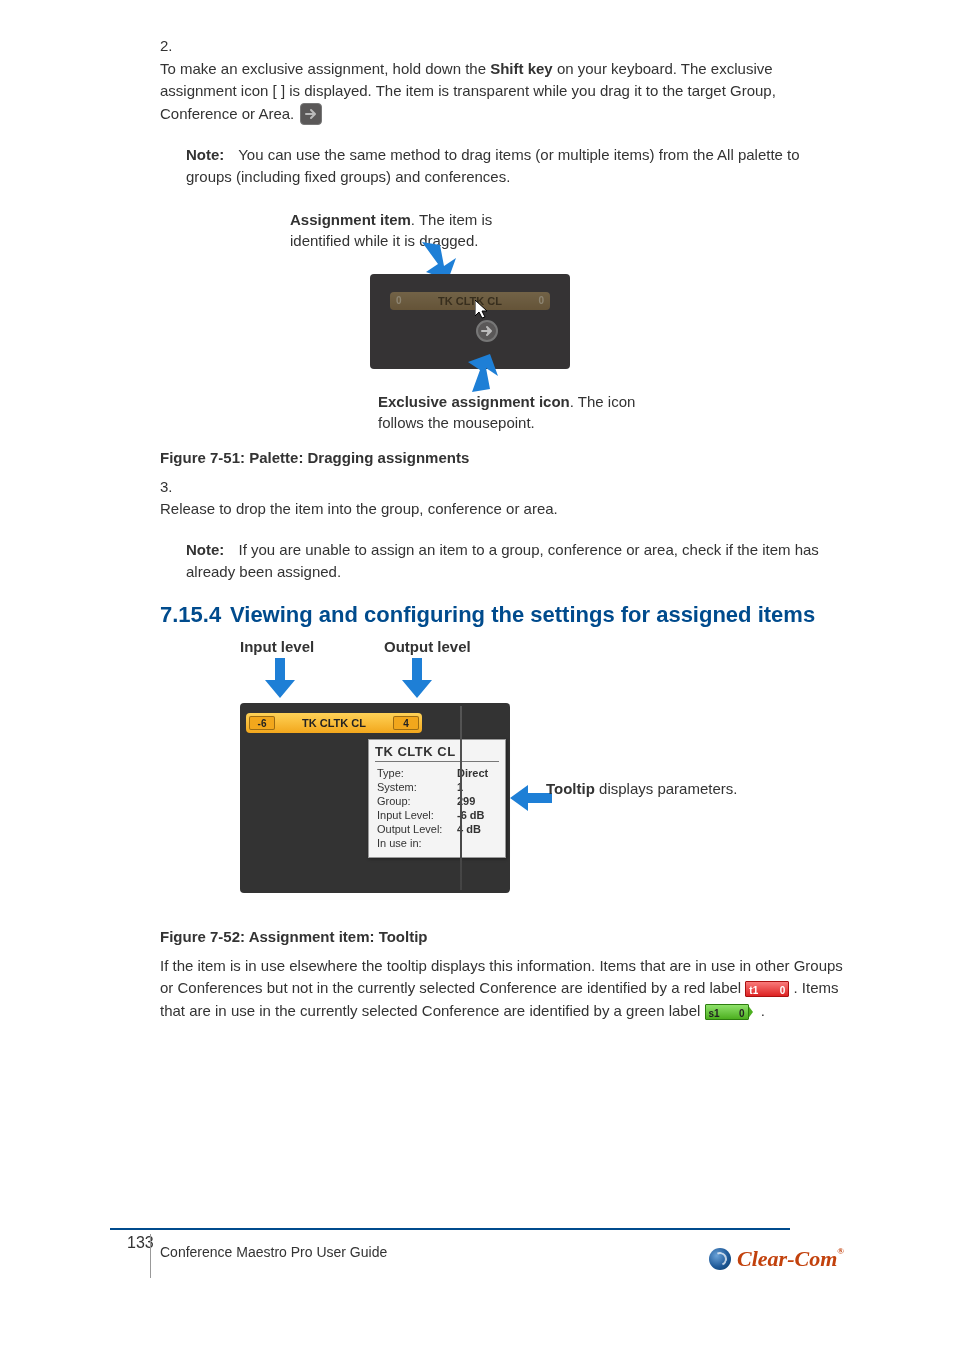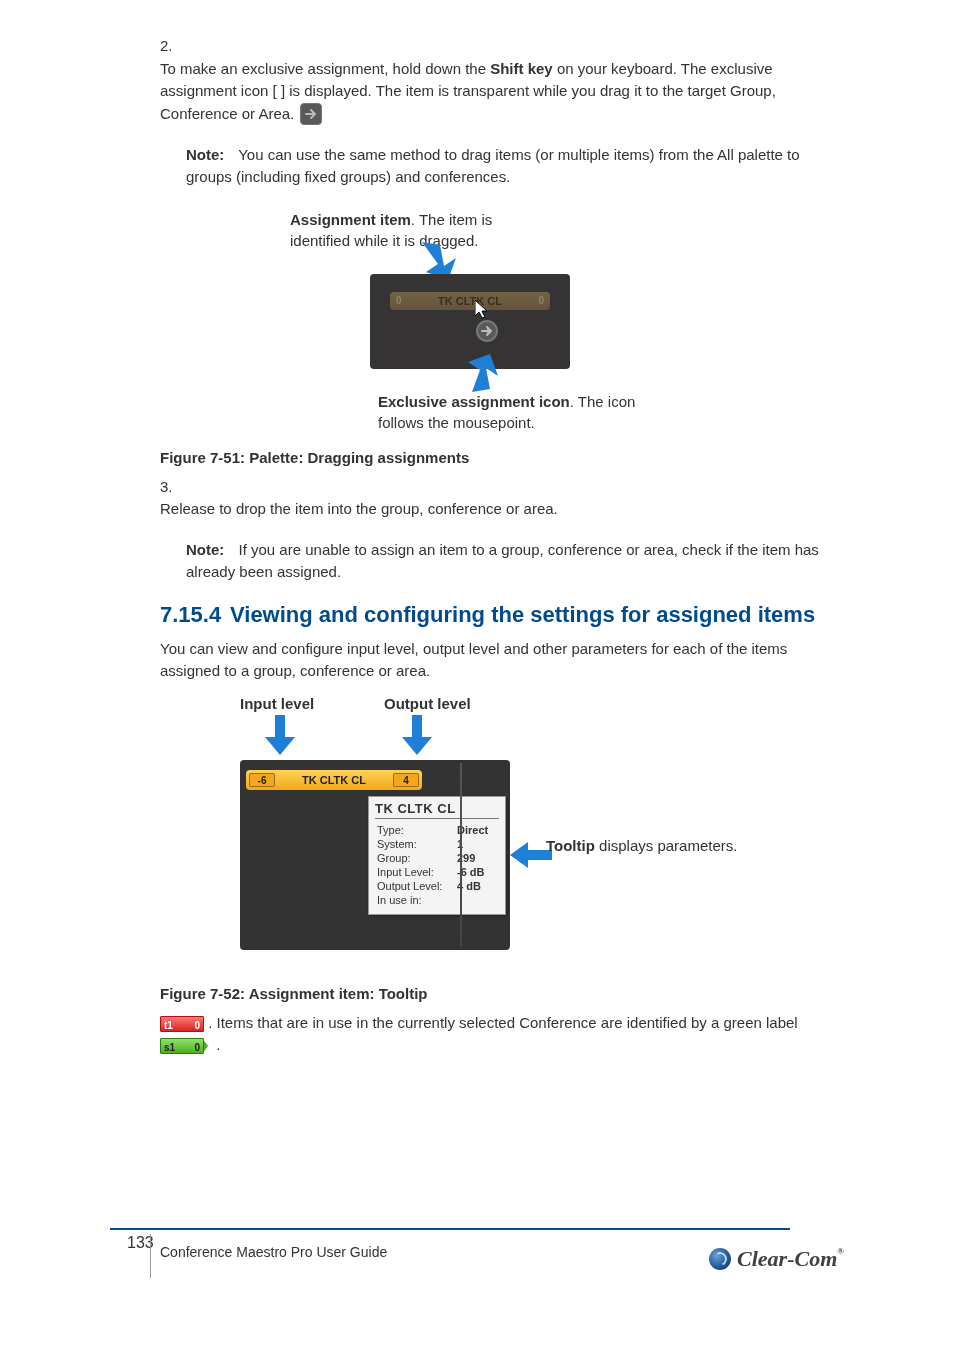--- a/index.html
+++ b/index.html
@@ -49,21 +49,21 @@
   .badge.red .b-l, .badge.red .b-r { color: #fff; }
   .badge.green { background: linear-gradient(#8fe26b,#4caf1f); border: 1px solid #2d7d0f; }
   .green-chevron { display: inline-block; vertical-align: middle; margin-left: -2px; }
   .footer-line { position: absolute; left: 110px; bottom: 120px; width: 680px; height: 2px; background: #004b8d; }
   .footer-div { position: absolute; left: 150px; bottom: 72px; width: 1px; height: 44px; background: #999; }
   .footer-p { position: absolute; left: 127px; bottom: 98px; font-size: 16px; }
   .footer-t { position: absolute; left: 160px; bottom: 90px; font-size: 14px; }
   .logo { position: absolute; right: 110px; bottom: 78px; display: flex; align-items: center; gap: 6px; }
   .logo .gl { width: 22px; height: 22px; border-radius: 50%; background: radial-gradient(circle at 35% 35%, #6aa2d8, #1f5a99 55%, #093862); position: relative; }
   .logo .gl::after { content:""; position:absolute; left:50%; top:50%; width:10px; height:10px; border:2px solid rgba(255,255,255,.7); border-left-color:transparent; border-bottom-color:transparent; border-radius:50%; transform:translate(-50%,-50%) rotate(20deg); }
-  .logo .nm { font-family: "Times New Roman", serif; font-style: italic; font-weight: bold; font-size: 22px; color: #404040; }
+  .logo .nm { font-family: "Times New Roman", serif; font-style: italic; font-weight: bold; font-size: 22px; color: #c2410c; }
   .logo .tm { font-size: 9px; vertical-align: top; }
   .inline-icon { display: inline-block; width: 22px; height: 22px; border-radius: 4px; background: #5a5858; border: 1px solid #777; vertical-align: middle; position: relative; }
   .inline-icon svg { position: absolute; left: 3px; top: 3px; }
 </style>
 </head>
 <body>
 
 <div class="page">
   <div class="numlist">
     <span class="num">2.</span>
@@ -121,21 +121,20 @@
 
   <div class="note">
     <span class="note-lbl">Note:</span>
     <span>If you are unable to assign an item to a group, conference or area, check if the item has already been assigned.</span>
   </div>
 
   <h2 class="section-h">
     <span class="section-num">7.15.4</span><span>Viewing and configuring the settings for assigned items</span>
   </h2>
 
-  <p class="body-txt">You can view and configure input level, output level and other parameters for each of the items assigned to a group, conference or area.</p>
 
   <div class="fig2-wrap">
     <span class="lbl-abs" style="top:0; left:0;">Input level</span>
     <span class="lbl-abs" style="top:0; left:144px;">Output level</span>
     <svg class="blue-arrow" style="top:20px; left:25px;" width="30" height="40">
         <polygon points="10,0 20,0 20,22 30,22 15,40 0,22 10,22" fill="#1e7fd6"></polygon>
       </svg>
     <svg class="blue-arrow" style="top:20px; left:162px;" width="30" height="40">
         <polygon points="10,0 20,0 20,22 30,22 15,40 0,22 10,22" fill="#1e7fd6"></polygon>
       </svg>
@@ -182,20 +181,21 @@
         <polygon points="42,8 42,18 18,18 18,26 0,13 18,0 18,8" fill="#1e7fd6"></polygon>
       </svg>
     <div class="right-note">
       <span class="bold">Tooltip</span><span> displays parameters.</span>
     </div>
   </div>
 
   <div class="caption">Figure 7-52: Assignment item: Tooltip</div>
 
   <p class="body-txt">
+    <span>If the item is in use elsewhere the tooltip displays this information. Items that are in use in other Groups or Conferences but not in the currently selected Conference are identified by a red label </span>
     <span class="badge red"><span class="b-l">t1</span><span class="b-r">0</span></span>
     <span>. Items that are in use in the currently selected Conference are identified by a green label </span>
     <span class="badge green"><span class="b-l">s1</span><span class="b-r">0</span></span><svg class="green-chevron" width="10" height="16">
         <polygon points="0,0 6,8 0,16" fill="#4caf1f"></polygon>
       </svg>
     <span>.</span>
   </p>
 </div>
 
 <div class="footer-line"></div>

